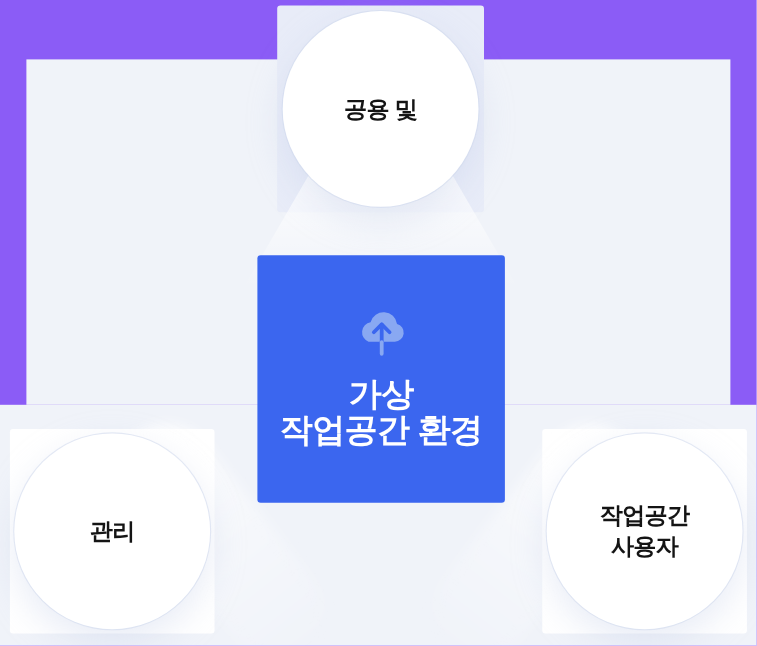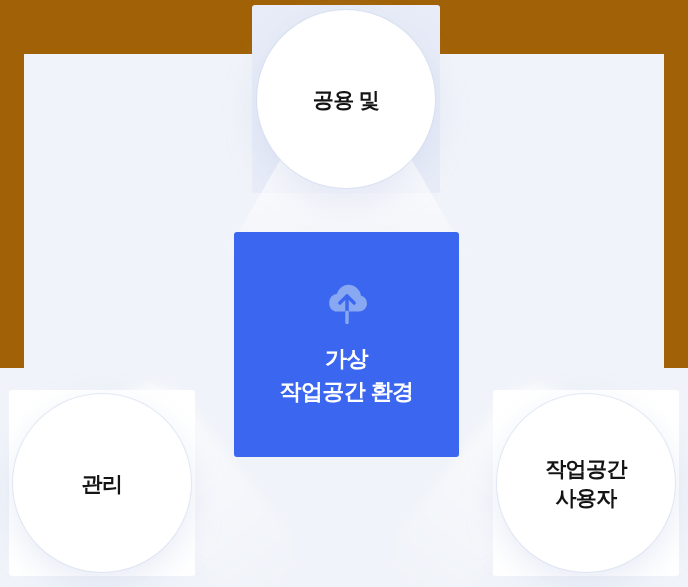--- a/index.html
+++ b/index.html
@@ -1,19 +1,19 @@
 <!DOCTYPE html>
 <html><head>
 <meta charset="utf-8">
 <style>
   * { margin:0; padding:0; box-sizing:border-box; }
   html,body { background:#fff; }
   .page {
     position:relative; width:688px; height:587px; overflow:hidden;
-    background:#a16207; font-family:"Liberation Sans", sans-serif;
+    background:#8b5cf6; font-family:"Liberation Sans", sans-serif;
   }
   .backdrop { position:absolute; background:#f0f3f9; }
   .backdrop-top { left:24px; top:54px; width:640px; height:314px; }
   .backdrop-bottom { left:0; top:368px; width:688px; height:219px; }
 
   .node-square { position:absolute; border-radius:3px; }
   .sq-top { left:252px; top:5px;  width:188px; height:188px; background:#e8ecf8; }
   .sq-bl  { left:9px;  top:390px; width:186px; height:186px; background:#ffffff; }
   .sq-br  { left:493px;top:390px; width:186px; height:186px; background:#ffffff; }
 
@@ -48,21 +48,21 @@
     line-height:29px; letter-spacing:-0.6px;
   }
 
   .center-box {
     position:absolute; left:234px; top:232px; width:225px; height:225px;
     background:#3b66ef; border-radius:3px;
     display:flex; flex-direction:column; align-items:center; justify-content:center;
   }
   .center-icon { margin-bottom:13px; }
   .center-line {
-    display:block; color:#ffffff; font-size:22px; font-weight:700;
+    display:block; color:#ffffff; font-size:30px; font-weight:700;
     line-height:33px; text-align:center; letter-spacing:-0.6px;
   }
 </style>
 </head>
 <body>
 
 <div class="page">
 
   <div class="backdrop backdrop-top"></div>
   <div class="backdrop backdrop-bottom"></div>

